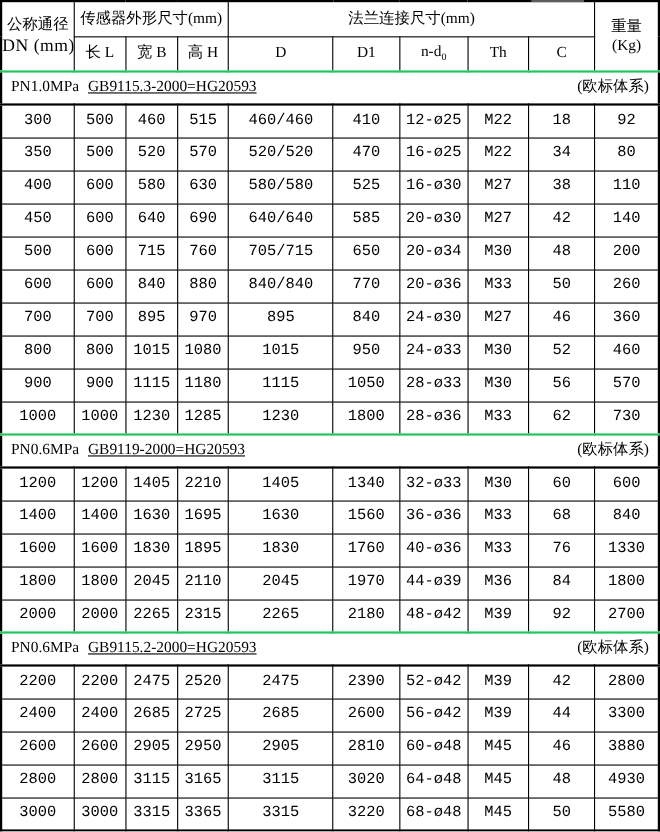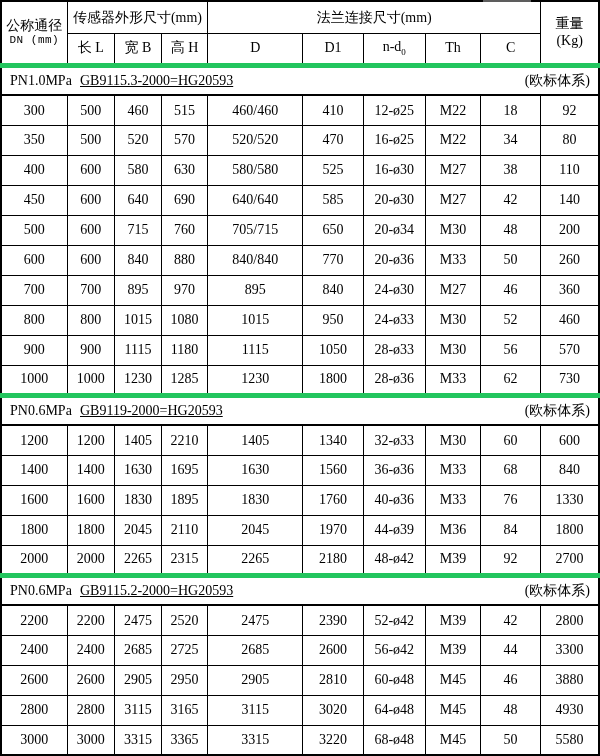--- a/index.html
+++ b/index.html
@@ -29,37 +29,37 @@
     text-align: center;
     vertical-align: middle;
     padding: 0;
     font-weight: normal;
     font-size: 14px;
     line-height: 1.25;
     overflow: hidden;
     white-space: nowrap;
   }
   thead tr { height: 32px; }
-  thead .hline2 { font-size: 11px; letter-spacing: 0.5px; font-family: Liberation Mono, monospace; }
+  thead .hline2 { font-size: 16px; letter-spacing: 0.5px; }
   td sub, th sub { font-size: 9px; }
   tr.section-row { height: 30px; }
   tr.section-row td {
-    border-top: 5px solid #22c55e;
+    border-top: 2px solid #22c55e;
     border-bottom: 2px solid #000;
   }
   .secwrap {
     display: flex;
     align-items: center;
     padding: 0 8px 0 8px;
     font-size: 14px;
   }
   .secwrap .pres { width: 70px; text-align: left; flex: 0 0 70px; }
   .secwrap .std { text-align: left; text-decoration: underline; }
   .secwrap .sys { margin-left: auto; }
-  tr.data-row { height: 30px; }
+  tr.data-row { height: 30px; font-family: Liberation Mono, monospace; }
 </style>
 </head>
 <body>
 
 <div class="page">
   <div class="smudge"></div>
   <table class="spec">
     <colgroup>
       <col style="width:66px">
         <col style="width:47px">

